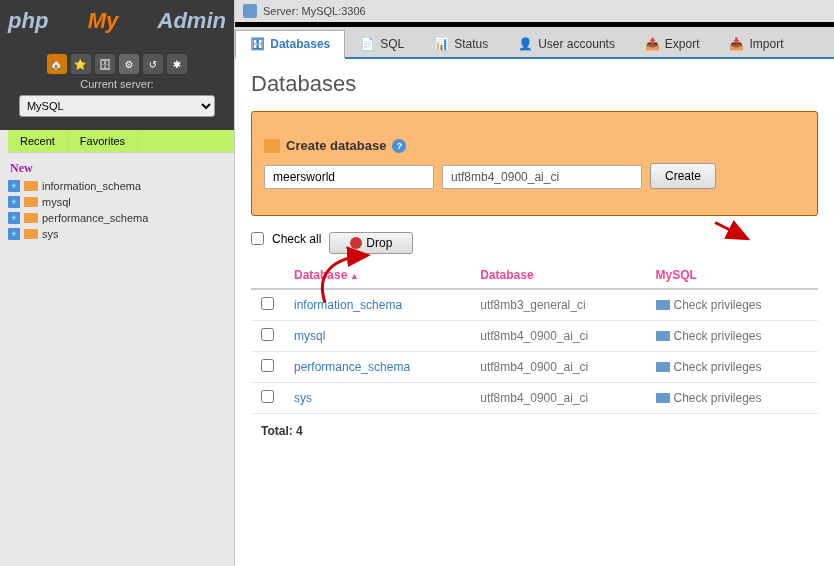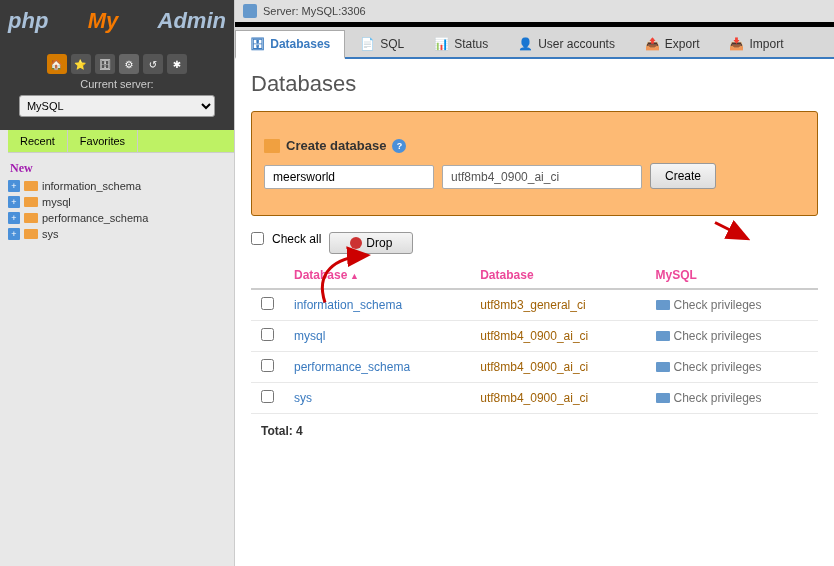--- a/index.html
+++ b/index.html
@@ -287,21 +287,21 @@
     }
     #db-table tbody td {
       padding: 7px 10px;
       vertical-align: middle;
     }
     .db-link {
       color: #3a7abf;
       text-decoration: none;
       cursor: pointer;
     }
-    .collation-text { color: #a16207; }
+    .collation-text { color: #737373; }
     .check-priv-link {
       color: #737373;
       text-decoration: none;
       cursor: pointer;
       display: flex;
       align-items: center;
       gap: 4px;
     }
     .check-priv-icon {
       width: 14px; height: 10px;

